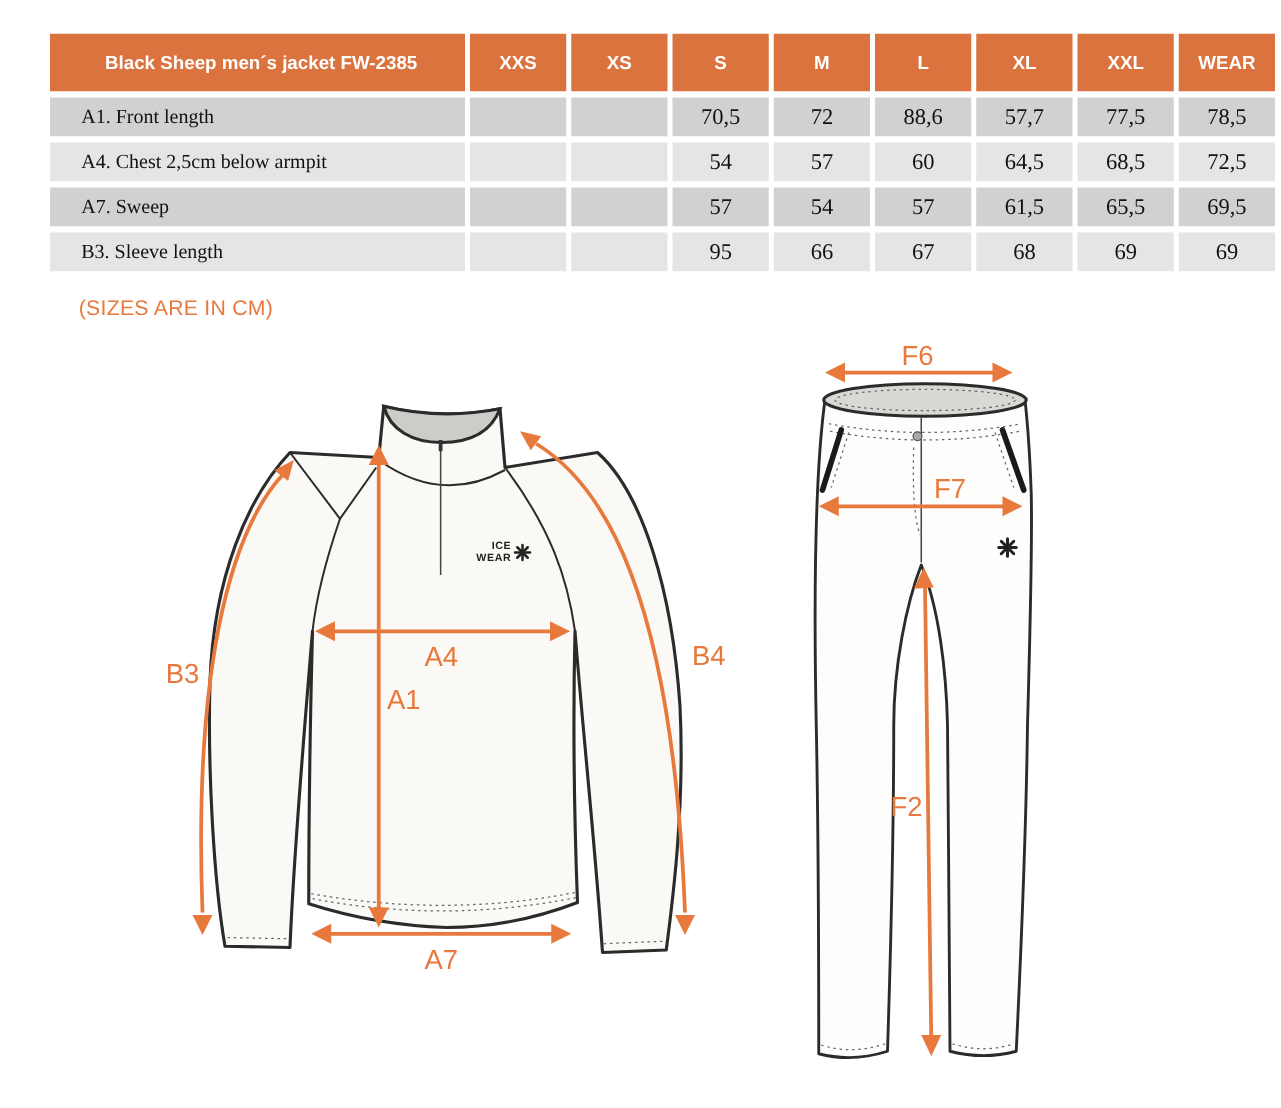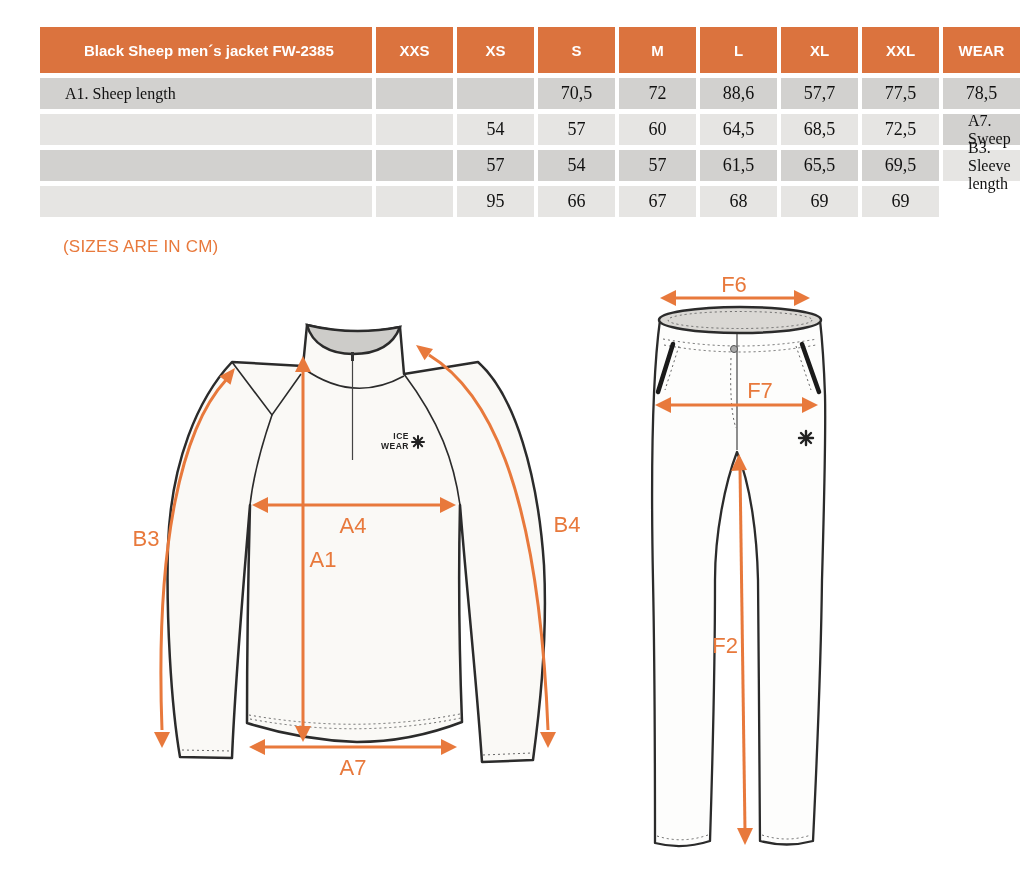--- a/index.html
+++ b/index.html
@@ -57,30 +57,31 @@
   </div>
   <div class="hcell">XXS</div>
   <div class="hcell">XS</div>
   <div class="hcell">S</div>
   <div class="hcell">M</div>
   <div class="hcell">L</div>
   <div class="hcell">XL</div>
   <div class="hcell">XXL</div>
   <div class="hcell">WEAR</div>
 
-  <div class="cell label row-dark">A1. Sheep length</div>
+  <div class="cell label row-dark">A1. Front length</div>
   <div class="cell row-dark"></div>
   <div class="cell row-dark"></div>
   <div class="cell row-dark">70,5</div>
   <div class="cell row-dark">72</div>
   <div class="cell row-dark">88,6</div>
   <div class="cell row-dark">57,7</div>
   <div class="cell row-dark">77,5</div>
   <div class="cell row-dark">78,5</div>
 
+  <div class="cell label row-light">A4. Chest 2,5cm below armpit</div>
   <div class="cell row-light"></div>
   <div class="cell row-light"></div>
   <div class="cell row-light">54</div>
   <div class="cell row-light">57</div>
   <div class="cell row-light">60</div>
   <div class="cell row-light">64,5</div>
   <div class="cell row-light">68,5</div>
   <div class="cell row-light">72,5</div>
 
   <div class="cell label row-dark">A7. Sweep</div>

